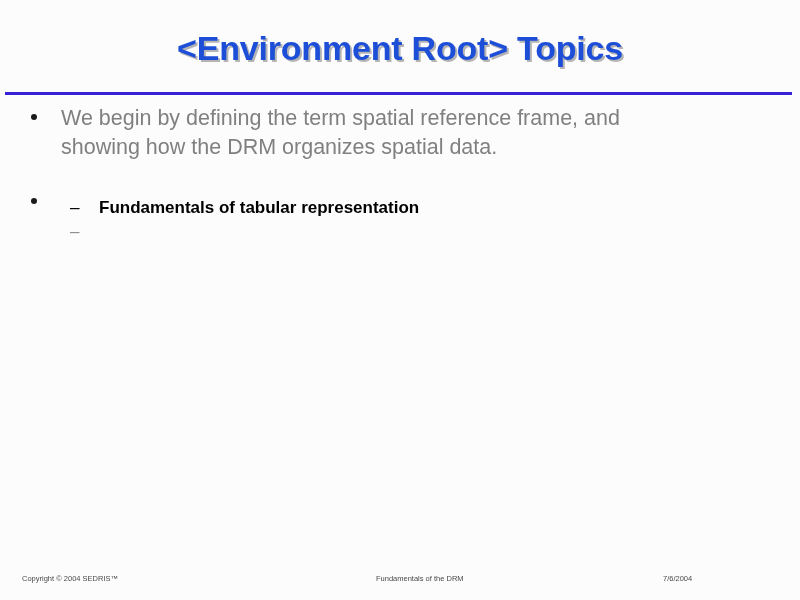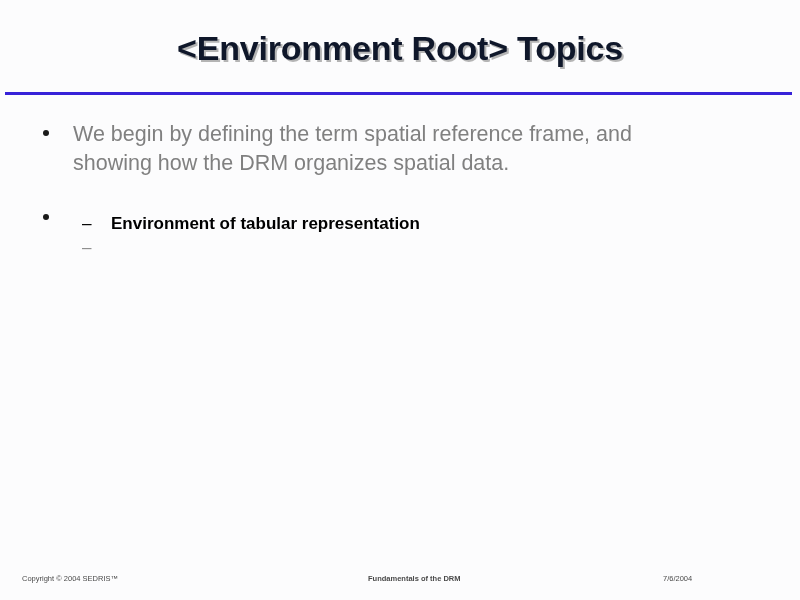--- a/index.html
+++ b/index.html
@@ -26,44 +26,43 @@
     top: 18px;
     width: 800px;
     height: 60px;
     display: flex;
     align-items: center;
     justify-content: center;
   }
   .slide-title {
     font-size: 34px;
     font-weight: bold;
-    color: #0f172a;
+    color: #1d4ed8;
     letter-spacing: -0.2px;
     text-shadow: 2px 2px 0 rgba(120,120,120,0.55);
     white-space: nowrap;
     font-family: "Liberation Sans", sans-serif;
   }
 
   
   .divider {
     position: absolute;
     left: 5px;
     top: 92px;
     width: 787px;
     height: 3px;
     background: #3722d8;
   }
 
   
   .body-area {
     position: absolute;
-    left: 16px;
+    left: 4px;
     top: 104px;
     width: 668px;
-    margin-top: 16px;
   }
 
   .l1 {
     position: relative;
     padding-left: 57px;
     padding-right: 20px;
     font-size: 21.5px;
     line-height: 29px;
     color: #808080;
     font-family: "Liberation Sans", sans-serif;
@@ -123,24 +122,23 @@
     text-align: right;
   }
   .footer .fl {
     position: absolute;
     left: 22px;
     top: 2px;
     white-space: nowrap;
   }
   .footer .fc {
     position: absolute;
-    left: 368px;
-    top: 2px;
-    white-space: nowrap;
-    font-weight: bold;
+    left: 376px;
+    top: 2px;
+    white-space: nowrap;
   }
   .footer .fr-date {
     position: absolute;
     left: 663px;
     top: 2px;
     white-space: nowrap;
   }
   .footer .fr-page {
     position: absolute;
     left: 712px;
@@ -174,21 +172,21 @@
     </div>
 
     <div class="gap-tiny"></div>
 
     <div class="l2">
       <span class="dash">–</span>
     </div>
 
     <div class="l2 emphasis">
       <span class="dash">–</span>
-      <span>Environment of tabular representation</span>
+      <span>Fundamentals of tabular representation</span>
     </div>
 
     <div class="l2">
       <span class="dash">–</span>
     </div>
 
   </div>
 
   <div class="footer">
     <span class="fl">Copyright © 2004 SEDRIS™</span>

